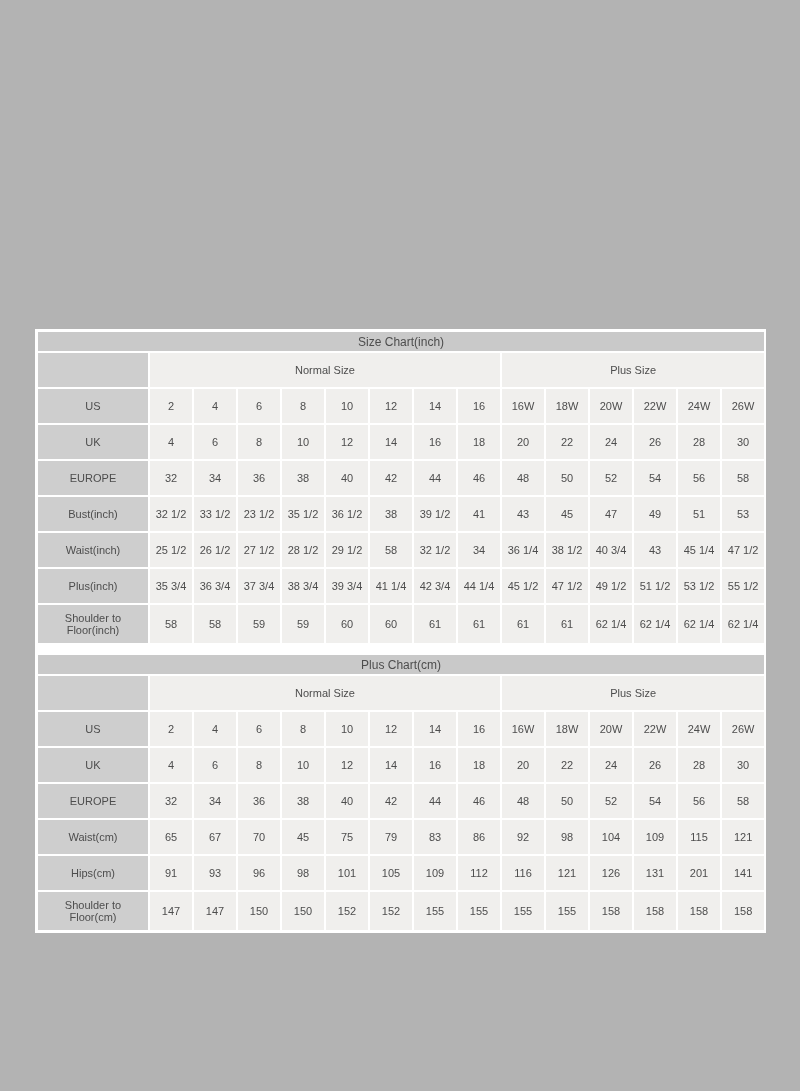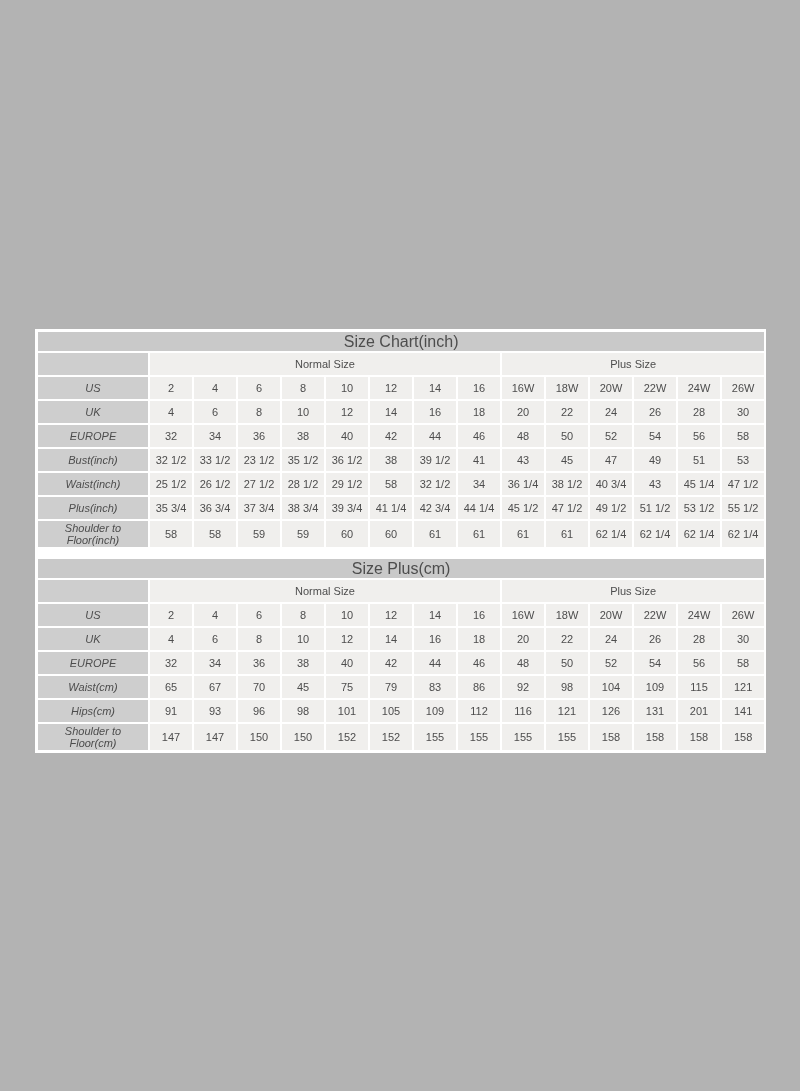--- a/index.html
+++ b/index.html
@@ -26,28 +26,27 @@
     text-align:center;
     vertical-align:middle;
     font-size:11px;
     color:#4d4d4d;
     height:20px;
     padding:0;
     overflow:hidden;
   }
   td.title{
     background:#c9c9c9;
-    font-size:16px;
+    font-size:12px;
     height:19px;
   }
   td.label{
     background:#cecece;
     line-height:12px;
-    padding:1px 2px;
-    font-style:italic;
+    padding:7px 2px;
   }
   td.group,td.cell{
     background:#f0efed;
   }
 </style>
 </head>
 <body>
 
 <div>
   <div class="panel">
@@ -212,21 +211,21 @@
           <col style="width: 42px;">
           <col style="width: 42px;">
           <col style="width: 42px;">
           <col style="width: 42px;">
           <col style="width: 42px;">
           <col style="width: 42px;">
           <col style="width: 42px;">
         </colgroup>
         <tbody>
           <tr>
-            <td colspan="15" class="title">Size Plus(cm)</td>
+            <td colspan="15" class="title">Plus Chart(cm)</td>
           </tr>
           <tr>
             <td class="label"></td>
             <td colspan="8" class="group">Normal Size</td>
             <td colspan="6" class="group">Plus Size</td>
           </tr>
           <tr>
             <td class="label">US</td>
             <td class="cell">2</td>
             <td class="cell">4</td>

